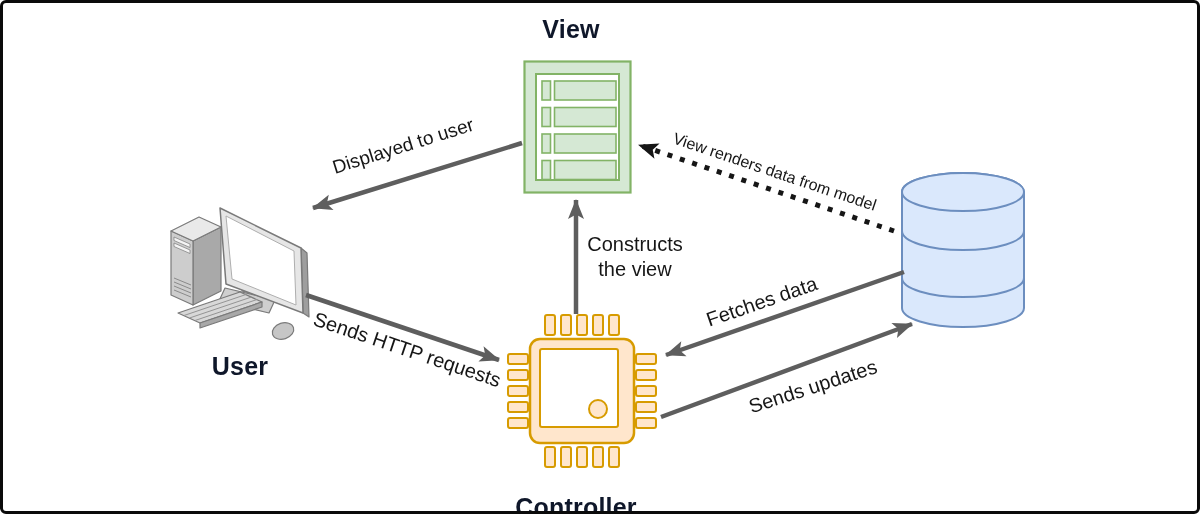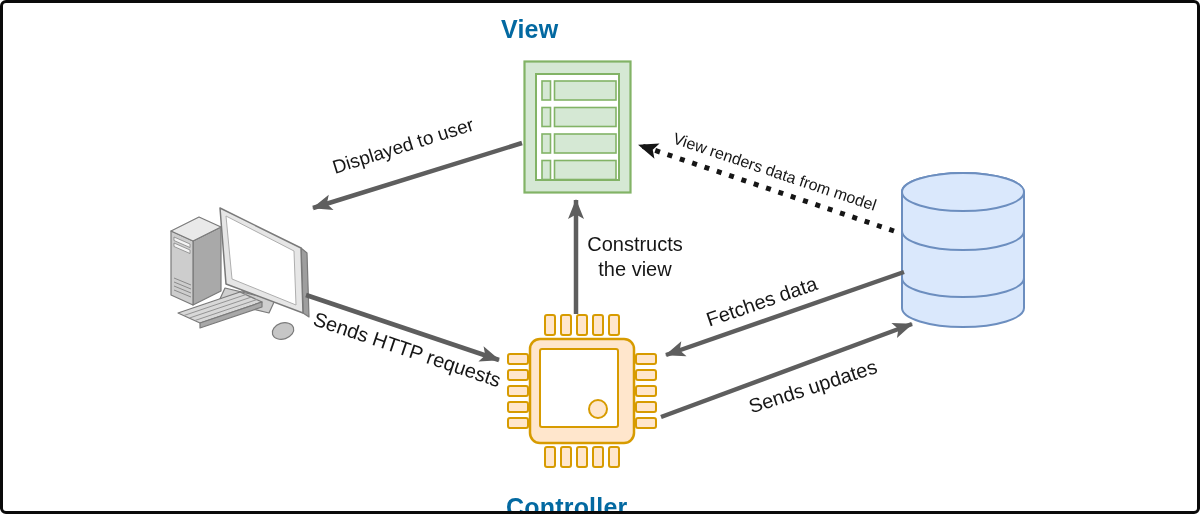--- a/index.html
+++ b/index.html
@@ -12,24 +12,24 @@
     border: 3px solid #0a0a0a;
     border-radius: 6px;
     overflow: hidden;
     font-family: "Liberation Sans", sans-serif;
   }
   .icon { position: absolute; }
   .arrows { position: absolute; left: 0; top: 0; width: 1200px; height: 514px; pointer-events: none; }
   .node-label {
     position: absolute;
     width: 140px;
-    text-align: left;
+    text-align: center;
     font-weight: 700;
     font-size: 25px;
-    color: #0369a1;
+    color: #0f172a;
     letter-spacing: 0.2px;
   }
   text.el {
     font-family: "Liberation Sans", sans-serif;
     fill: #161616;
   }
   .fs20 { font-size: 20px; }
   .fs19 { font-size: 19px; }
   .fs16 { font-size: 16px; }
 </style>
@@ -137,15 +137,16 @@
     <text class="el fs19" text-anchor="middle" transform="translate(402,149) rotate(-17.4)">Displayed to user</text>
     <text class="el fs16" text-anchor="middle" transform="translate(770,174) rotate(18.6)">View renders data from model</text>
     <text class="el fs20" text-anchor="middle" transform="translate(632,248)">Constructs</text>
     <text class="el fs20" text-anchor="middle" transform="translate(632,273)">the view</text>
     <text class="el fs20" text-anchor="middle" transform="translate(402,353) rotate(18.6)">Sends HTTP requests</text>
     <text class="el fs20" text-anchor="middle" transform="translate(761,305) rotate(-19)">Fetches data</text>
     <text class="el fs20" text-anchor="middle" transform="translate(812,390) rotate(-18)">Sends updates</text>
   </svg>
 
   <div class="node-label" style="left:498px; top:12px;">View</div>
+  <div class="node-label" style="left:167px; top:349px;">User</div>
   <div class="node-label" style="left:503px; top:474px;margin-top:16px;">Controller</div>
 
 </div>
 
 </body></html>

